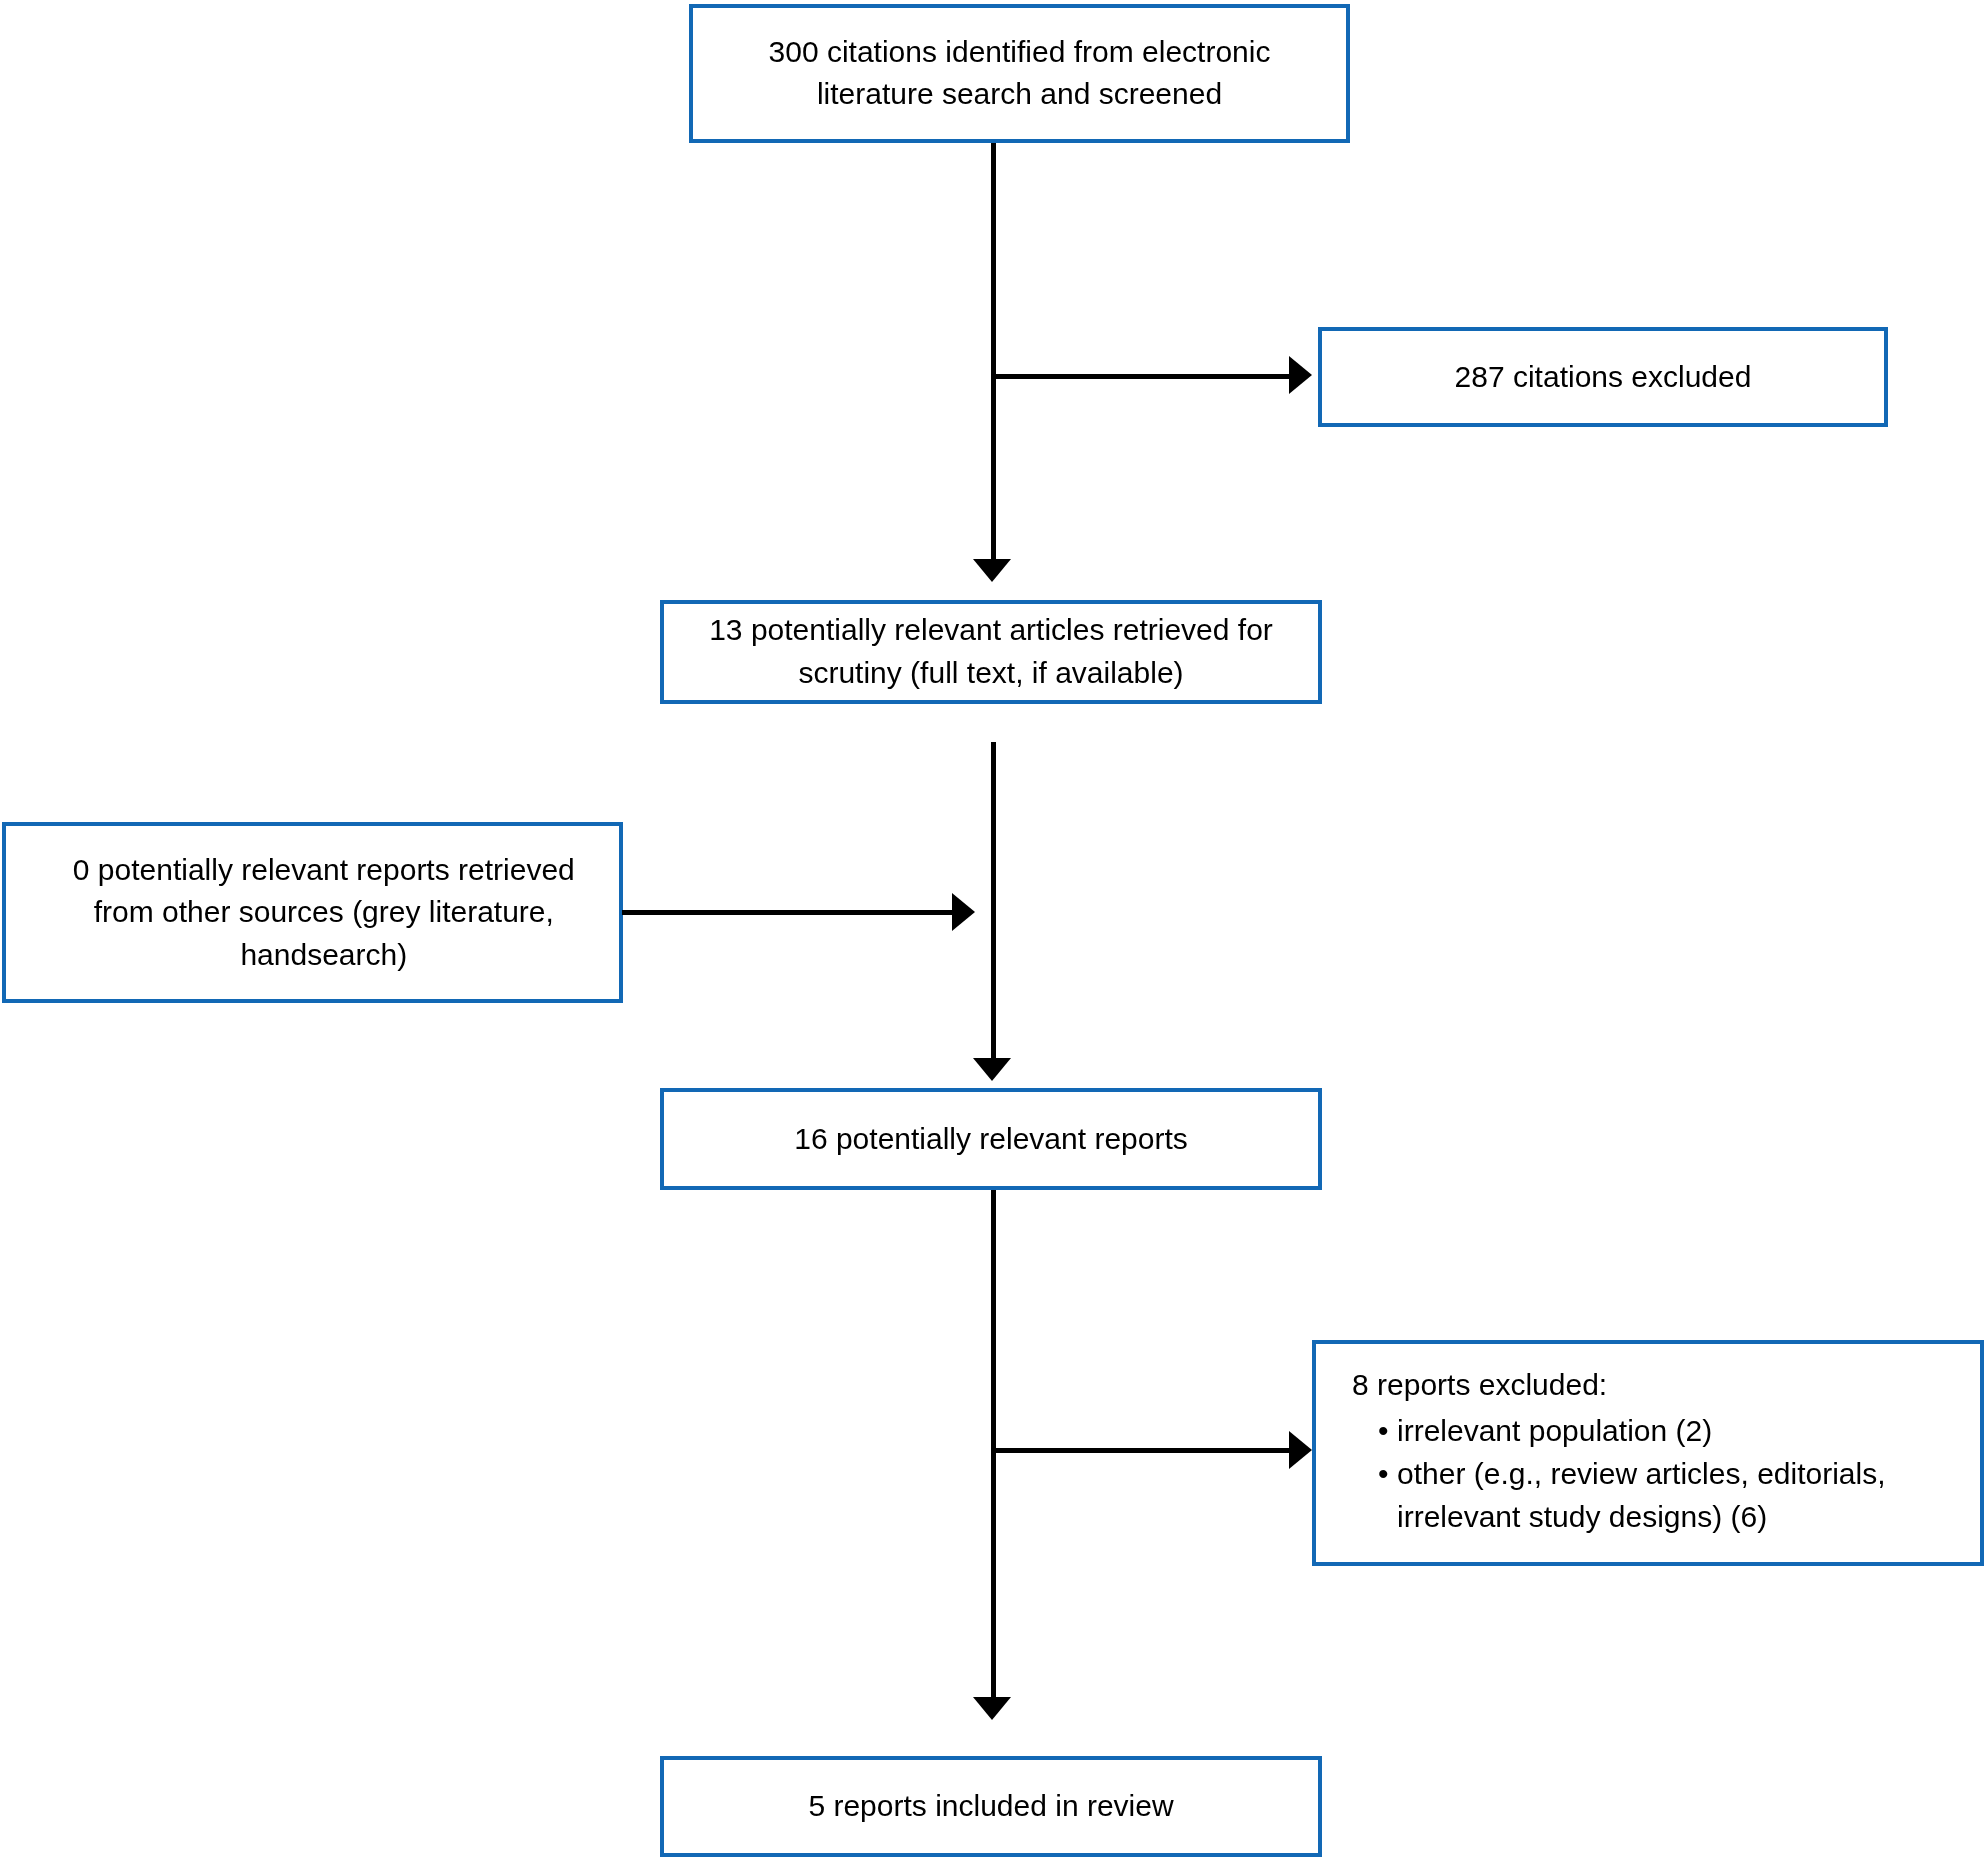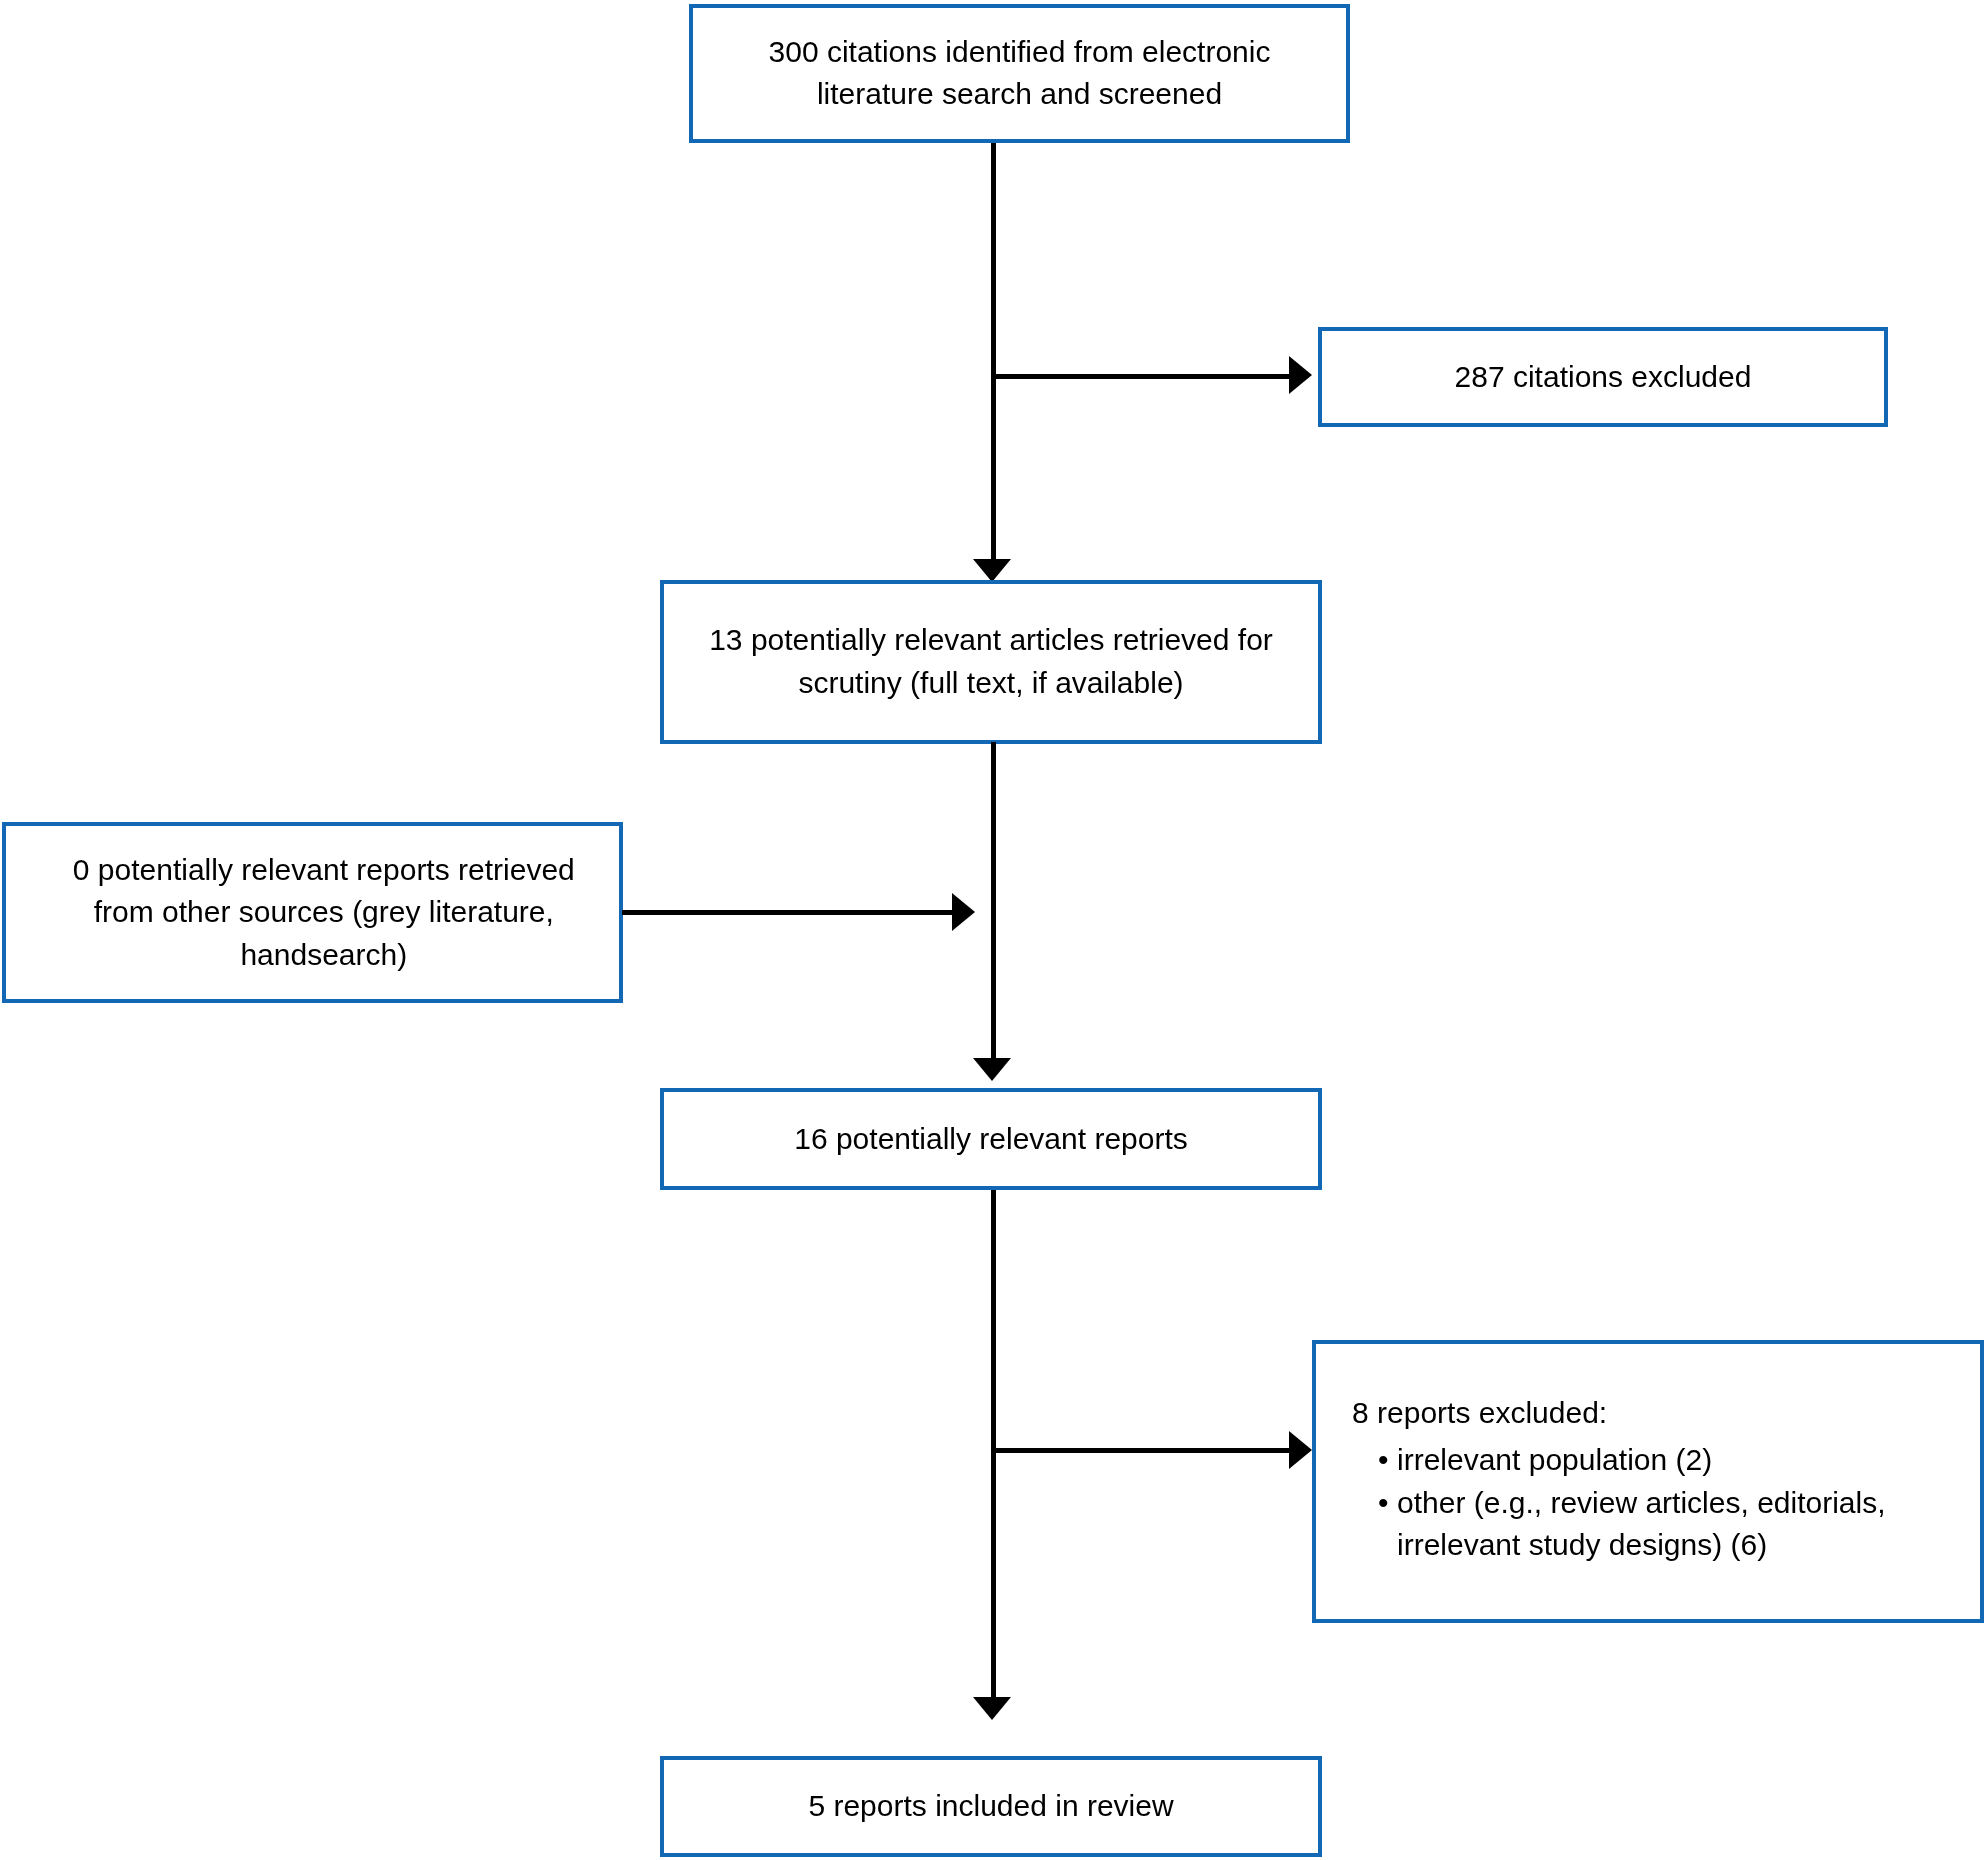--- a/index.html
+++ b/index.html
@@ -24,26 +24,26 @@
     display: flex;
     align-items: center;
     justify-content: center;
     text-align: center;
     font-size: 30px;
     line-height: 1.42;
     padding: 9px 25px;
   }
   #box-identified        { left: 660px;  top: 3.6px;    width: 661px; height: 139px; margin-left: 29px; }
   #box-excluded-citations{ left: 1318px; top: 327px;  width: 570px; height: 100px; }
-  #box-retrieved         { left: 660px;  top: 580px;  width: 662px; height: 164px; }
+  #box-retrieved         { left: 660px;  top: 600px;  width: 662px; height: 104px; }
   #box-other-sources     { left: 1.8px;    top: 822px;  width: 621px; height: 181px; padding-left: 48px; }
   #box-relevant-reports  { left: 660px;  top: 1088px; width: 662px; height: 102px; }
   #box-included          { left: 660px;  top: 1756px; width: 662px; height: 101px; }
   #box-reports-excluded {
-    left: 1312px; top: 1340px; width: 672px; height: 283px;
+    left: 1312px; top: 1340px; width: 672px; height: 226px;
     flex-direction: column;
     align-items: flex-start;
     justify-content: center;
     text-align: left;
     padding: 18px 18px 18px 36px;
   }
   #box-reports-excluded ul {
     list-style: none;
     margin: 4px;
     padding: 0;

